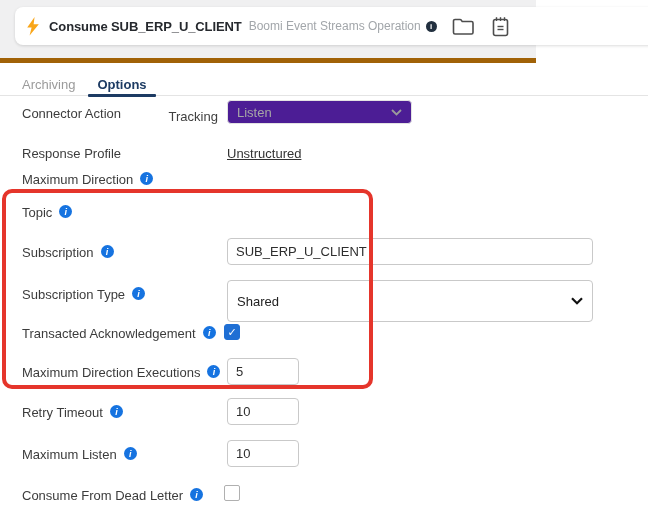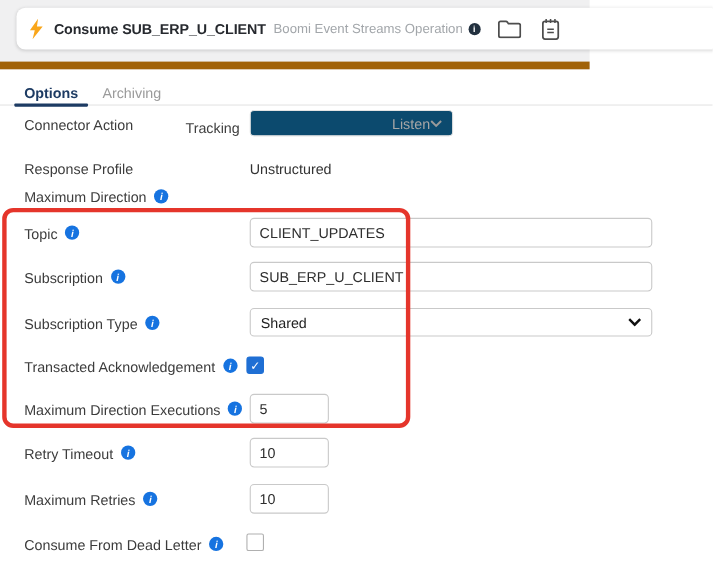--- a/index.html
+++ b/index.html
@@ -2,21 +2,21 @@
 <html><head>
 <meta charset="utf-8">
 <style>
   * { box-sizing: border-box; margin: 0; padding: 0; }
   html, body { width: 648px; height: 526px; }
   body { font-family: "Liberation Sans", "DejaVu Sans", sans-serif; background: #ffffff; }
   .screen { position: relative; width: 648px; height: 526px; background: #ffffff; overflow: hidden; }
 
   
   .topbar { position: absolute; left: 0; top: 0; width: 536px; height: 63px;
-            background: #f0f0f1; border-bottom: 7px solid #a16207; }
+            background: #f0f0f1; border-bottom: 5px solid #a16207; }
   .header-card { position: absolute; left: 15px; top: 7px; width: 640px; height: 38px;
                  background: #ffffff; border-radius: 8px 0 0 8px;
                  box-shadow: 0 1px 3px rgba(0,0,0,0.14);
                  display: flex; align-items: center; }
   .bolt { margin-left: 11px; width: 14px; height: 19px; flex: 0 0 auto; }
   .hdr-title { margin-left: 9px; font-size: 13px; font-weight: 700; color: #26292e; letter-spacing: -0.1px; white-space: nowrap; }
   .hdr-sub { margin-left: 7px; font-size: 12px; color: #a2a6aa; white-space: nowrap; }
   .hdr-info { margin-left: 5px; width: 11px; height: 11px; border-radius: 50%;
               background: #22303f; color: #ffffff; font-size: 8px; font-weight: 700;
               display: inline-flex; align-items: center; justify-content: center; }
@@ -43,25 +43,25 @@
               justify-content: center; flex: 0 0 auto; position: relative; top: -1px; }
   .txt { position: absolute; left: 227px; height: 27px; border: 1px solid #c9c9c9;
          border-radius: 4px; font-family: "Liberation Sans", sans-serif; font-size: 13px;
          color: #2e2e2e; padding: 0 8px; background: #ffffff; outline: none; }
   .txt.wide { width: 366px; }
   .txt.small { width: 72px; }
   .sel { position: absolute; left: 227px; border-radius: 4px; display: flex;
          align-items: center; font-size: 13px; cursor: pointer; }
   .sel .sel-text { padding-left: 9px; flex: 1 1 auto; }
   .sel .chev { margin-right: 9px; flex: 0 0 auto; }
-  .sel.disabled { width: 185px; height: 24px; background: #0c4a6e; color: #a6a6a6;
-                  border: 1px solid #e3e3e3; cursor: default; text-align: right; }
-  .sel.enabled { width: 366px; height: 26px; background: #ffffff; color: #222222;
+  .sel.disabled { width: 185px; height: 24px; background: #4c1d95; color: #a6a6a6;
+                  border: 1px solid #e3e3e3; cursor: default; }
+  .sel.enabled { width: 366px; height: 42px; background: #ffffff; color: #222222;
                  border: 1px solid #c9c9c9; }
-  .static-val { position: absolute; left: 227px; font-size: 13px; color: #333333; }
+  .static-val { position: absolute; left: 227px; font-size: 13px; color: #333333; text-decoration: underline; }
 
   
   .radio-row { position: absolute; left: 225px; top: 170px; display: flex; align-items: center; }
   .radio { width: 13px; height: 13px; border-radius: 50%; border: 1.5px solid #c4c4c4;
            background: #fbfbfb; display: inline-flex; align-items: center; justify-content: center; }
   .radio.checked { background: #ececec; border-color: #bdbdbd; }
   .radio.checked::after { content: ""; width: 5px; height: 5px; border-radius: 50%; background: #9b9b9b; }
   .radio-lbl { font-size: 13px; color: #3c3c3c; margin-left: 7px; }
   .radio-gap { width: 24px; }
 
@@ -101,25 +101,25 @@
           <line x1="8.5" y1="1.2" x2="8.5" y2="5" stroke="#4d4d4d" stroke-width="1.4"></line>
           <line x1="12.5" y1="1.2" x2="12.5" y2="5" stroke="#4d4d4d" stroke-width="1.4"></line>
           <line x1="5.5" y1="10.5" x2="11.5" y2="10.5" stroke="#4d4d4d" stroke-width="1.4"></line>
           <line x1="5.5" y1="13.5" x2="11.5" y2="13.5" stroke="#4d4d4d" stroke-width="1.4"></line>
         </svg>
       </button>
     </div>
   </div>
 
   <div class="tabs">
+    <div class="tab t-archiving">
+      <span>Archiving</span>
+    </div>
     <div class="tab active">
       <span>Options</span>
-    </div>
-    <div class="tab t-archiving">
-      <span>Archiving</span>
     </div>
     <div class="tab t-tracking">
       <span>Tracking</span>
     </div>
   </div>
 
   <div class="flabel" style="top:106px">
     <span>Connector Action</span>
   </div>
   <div class="sel disabled" style="top:100px">
@@ -136,21 +136,20 @@
 
   <div class="flabel" style="top:172px">
     <span>Maximum Direction</span>
     <span class="info-dot">i</span>
   </div>
 
   <div class="flabel" style="top:205px">
     <span>Topic</span>
     <span class="info-dot">i</span>
   </div>
-  <input class="txt wide" style="top: 198px;" value="CLIENT_UPDATES">
 
   <div class="flabel" style="top:245px">
     <span>Subscription</span>
     <span class="info-dot">i</span>
   </div>
   <input class="txt wide" style="top: 238px;" value="SUB_ERP_U_CLIENT">
 
   <div class="flabel" style="top:287px">
     <span>Subscription Type</span>
     <span class="info-dot">i</span>
@@ -176,21 +175,21 @@
   </div>
   <input class="txt small" style="top: 358px;" value="5">
 
   <div class="flabel" style="top:405px">
     <span>Retry Timeout</span>
     <span class="info-dot">i</span>
   </div>
   <input class="txt small" style="top: 398px;" value="10">
 
   <div class="flabel" style="top:447px">
-    <span>Maximum Retries</span>
+    <span>Maximum Listen</span>
     <span class="info-dot">i</span>
   </div>
   <input class="txt small" style="top: 440px;" value="10">
 
   <div class="flabel" style="top:488px">
     <span>Consume From Dead Letter</span>
     <span class="info-dot">i</span>
   </div>
   <div class="chk unchecked" style="top:485px"></div>
 

